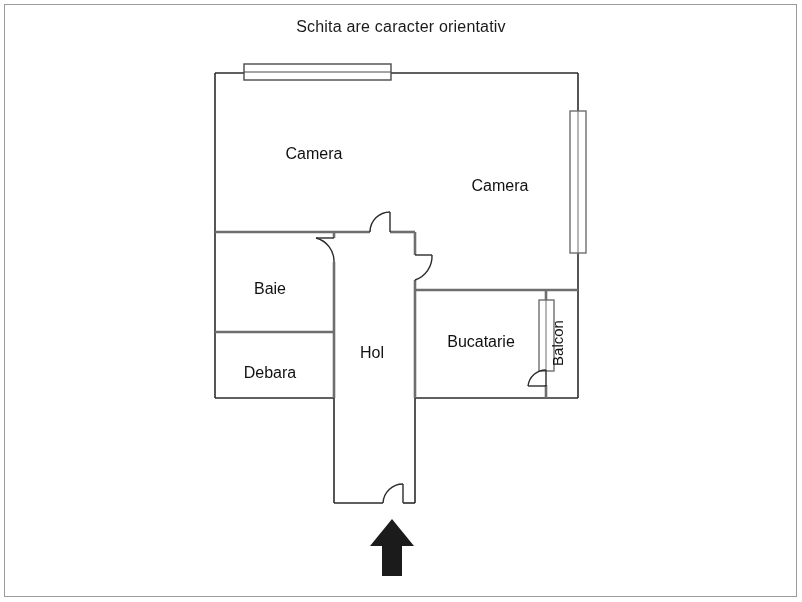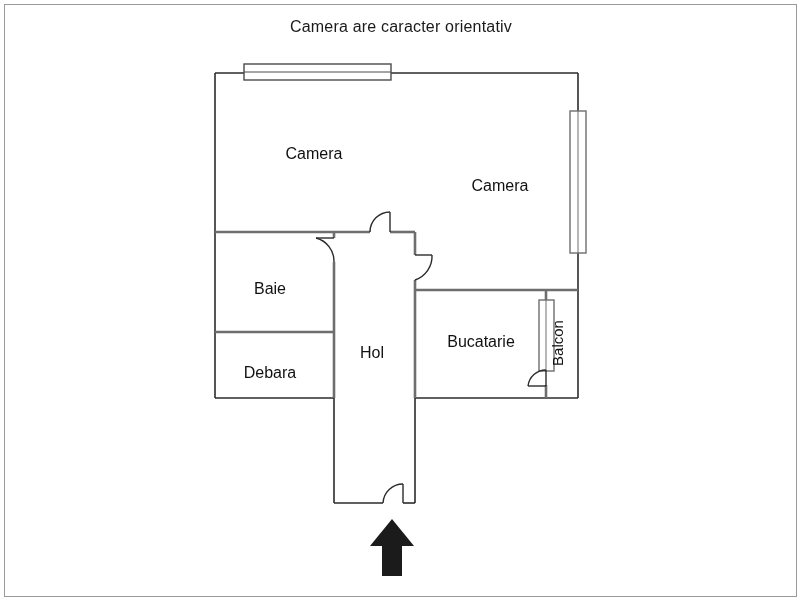--- a/index.html
+++ b/index.html
@@ -54,21 +54,21 @@
     font-size: 15px;
   }
 </style>
 </head>
 <body>
 
 <div id="page">
 
   <div id="frame-border"></div>
 
-  <div id="plan-title">Camera are caracter orientativ</div>
+  <div id="plan-title">Schita are caracter orientativ</div>
 
   <svg id="plan-svg" width="802" height="602" viewBox="0 0 802 602">
 
     <g stroke="#2b2b2b" stroke-width="1.6" fill="none">
 
       <line x1="215" y1="73" x2="415" y2="73"></line>
 
       <line x1="415" y1="73" x2="578" y2="73"></line>
 
       <line x1="215" y1="73" x2="215" y2="398"></line>

